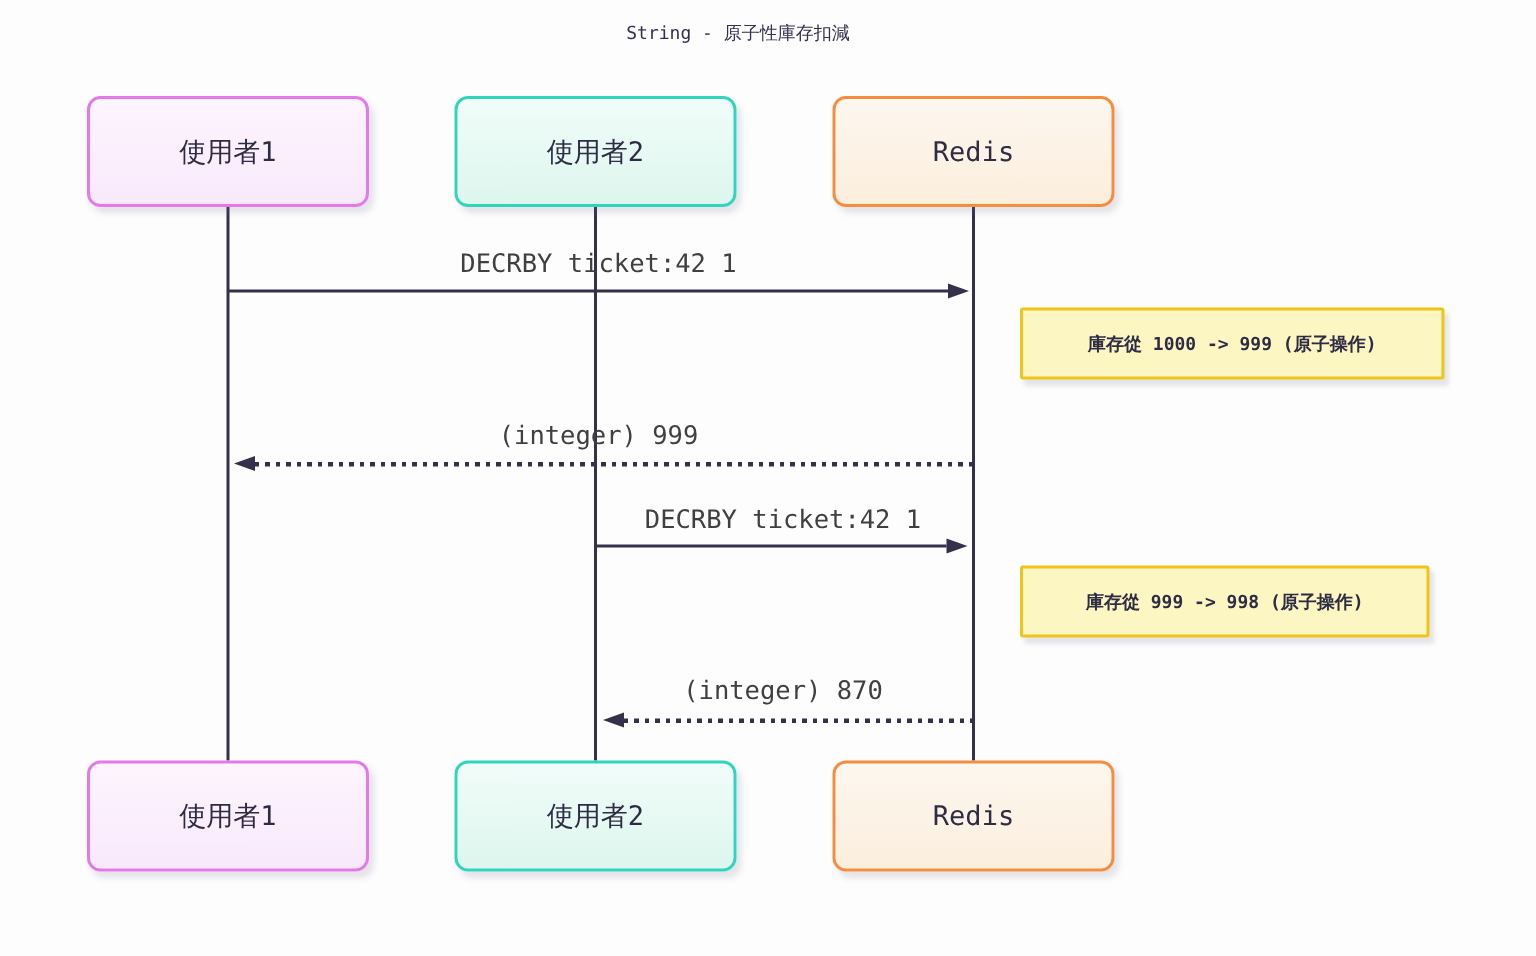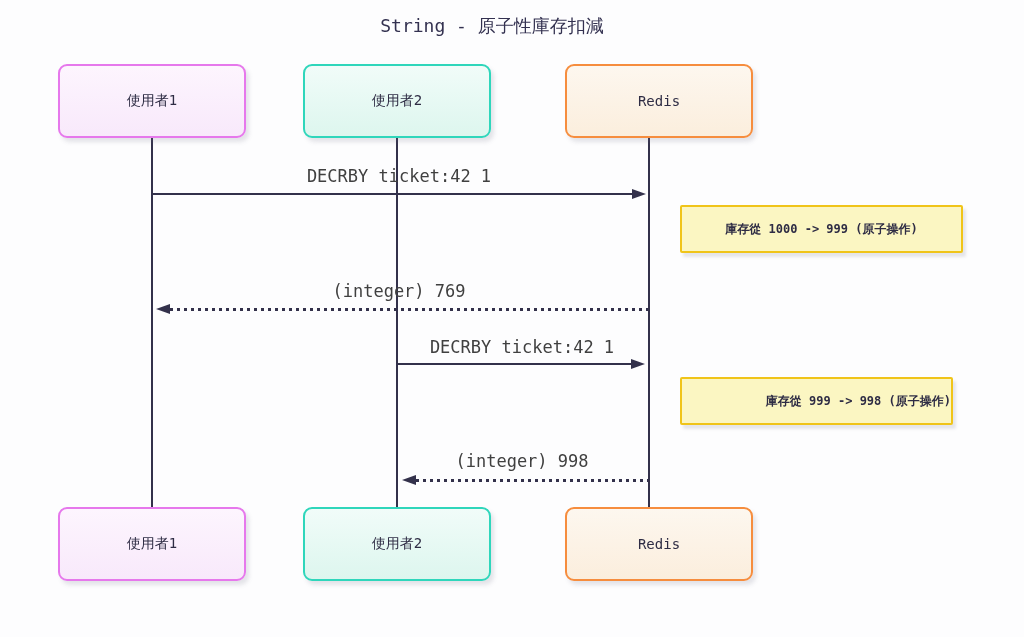--- a/index.html
+++ b/index.html
@@ -15,40 +15,40 @@
     background: #fdfdfe;
     overflow: hidden;
     color: #2e2c44;
   }
   .title {
     position: absolute;
     left: 0;
     top: 14px;
     width: 984px;
     text-align: center;
-    font-size: 18px;
+    font-size: 12px;
     color: #333150;
   }
   .actor {
     position: absolute;
     width: 188px;
     height: 74px;
     box-sizing: border-box;
     border-radius: 9px;
     border: 2.5px solid;
     display: flex;
     align-items: center;
     justify-content: center;
-    font-size: 14px;
+    font-size: 18px;
     color: #2e2c44;
     box-shadow: 3px 4px 4px rgba(110, 110, 135, 0.18);
   }
   .actor.pink   { border-color: #e678ec; background: linear-gradient(180deg, #fdf5fe 0%, #f8e9fb 100%); }
   .actor.teal   { border-color: #2fd6bb; background: linear-gradient(180deg, #f1fcf9 0%, #ddf6ee 100%); text-align: right; }
-  .actor.orange { border-color: #f68d3e; background: linear-gradient(180deg, #fdf7ef 0%, #fbeedd 100%); margin-left: 10px; }
+  .actor.orange { border-color: #f68d3e; background: linear-gradient(180deg, #fdf7ef 0%, #fbeedd 100%); }
   #actor-user1-top    { left: 58px;  top: 64px; }
   #actor-user2-top    { left: 303px; top: 64px; }
   #actor-redis-top    { left: 555px; top: 64px; }
   #actor-user1-bottom { left: 58px;  top: 507px; }
   #actor-user2-bottom { left: 303px; top: 507px; }
   #actor-redis-bottom { left: 555px; top: 507px; }
   .lifeline {
     position: absolute;
     top: 138px;
     height: 369px;
@@ -111,21 +111,21 @@
     display: flex;
     align-items: center;
     justify-content: center;
     font-weight: bold;
     font-size: 12px;
     color: #2e2c44;
     white-space: nowrap;
     box-shadow: 3px 4px 3px rgba(120, 120, 140, 0.18);
   }
   #note1 { left: 680px; top: 205px; width: 283px; }
-  #note2 { left: 680px; top: 377px; width: 273px; justify-content: flex-end; }
+  #note2 { left: 680px; top: 377px; width: 273px; }
 </style>
 </head>
 <body>
 
 <div id="diagram">
 
   <div class="title">String - 原子性庫存扣減</div>
 
   <div class="lifeline" id="lifeline-user1"></div>
   <div class="lifeline" id="lifeline-user2"></div>
@@ -142,33 +142,33 @@
   </div>
 
   <div class="msg-label" id="msg1-label">DECRBY ticket:42 1</div>
   <div class="line-solid" id="msg1-line"></div>
   <div class="arrowhead-right" id="msg1-arrowhead"></div>
 
   <div class="note" id="note1">
     <span>庫存從 1000 -&gt; 999 (原子操作)</span>
   </div>
 
-  <div class="msg-label" id="msg2-label">(integer) 769</div>
+  <div class="msg-label" id="msg2-label">(integer) 999</div>
   <div class="line-dotted" id="msg2-line"></div>
   <div class="arrowhead-left" id="msg2-arrowhead"></div>
 
   <div class="msg-label" id="msg3-label">DECRBY ticket:42 1</div>
   <div class="line-solid" id="msg3-line"></div>
   <div class="arrowhead-right" id="msg3-arrowhead"></div>
 
   <div class="note" id="note2">
     <span>庫存從 999 -&gt; 998 (原子操作)</span>
   </div>
 
-  <div class="msg-label" id="msg4-label">(integer) 998</div>
+  <div class="msg-label" id="msg4-label">(integer) 870</div>
   <div class="line-dotted" id="msg4-line"></div>
   <div class="arrowhead-left" id="msg4-arrowhead"></div>
 
   <div class="actor pink" id="actor-user1-bottom">
     <span>使用者1</span>
   </div>
   <div class="actor teal" id="actor-user2-bottom">
     <span>使用者2</span>
   </div>
   <div class="actor orange" id="actor-redis-bottom">

